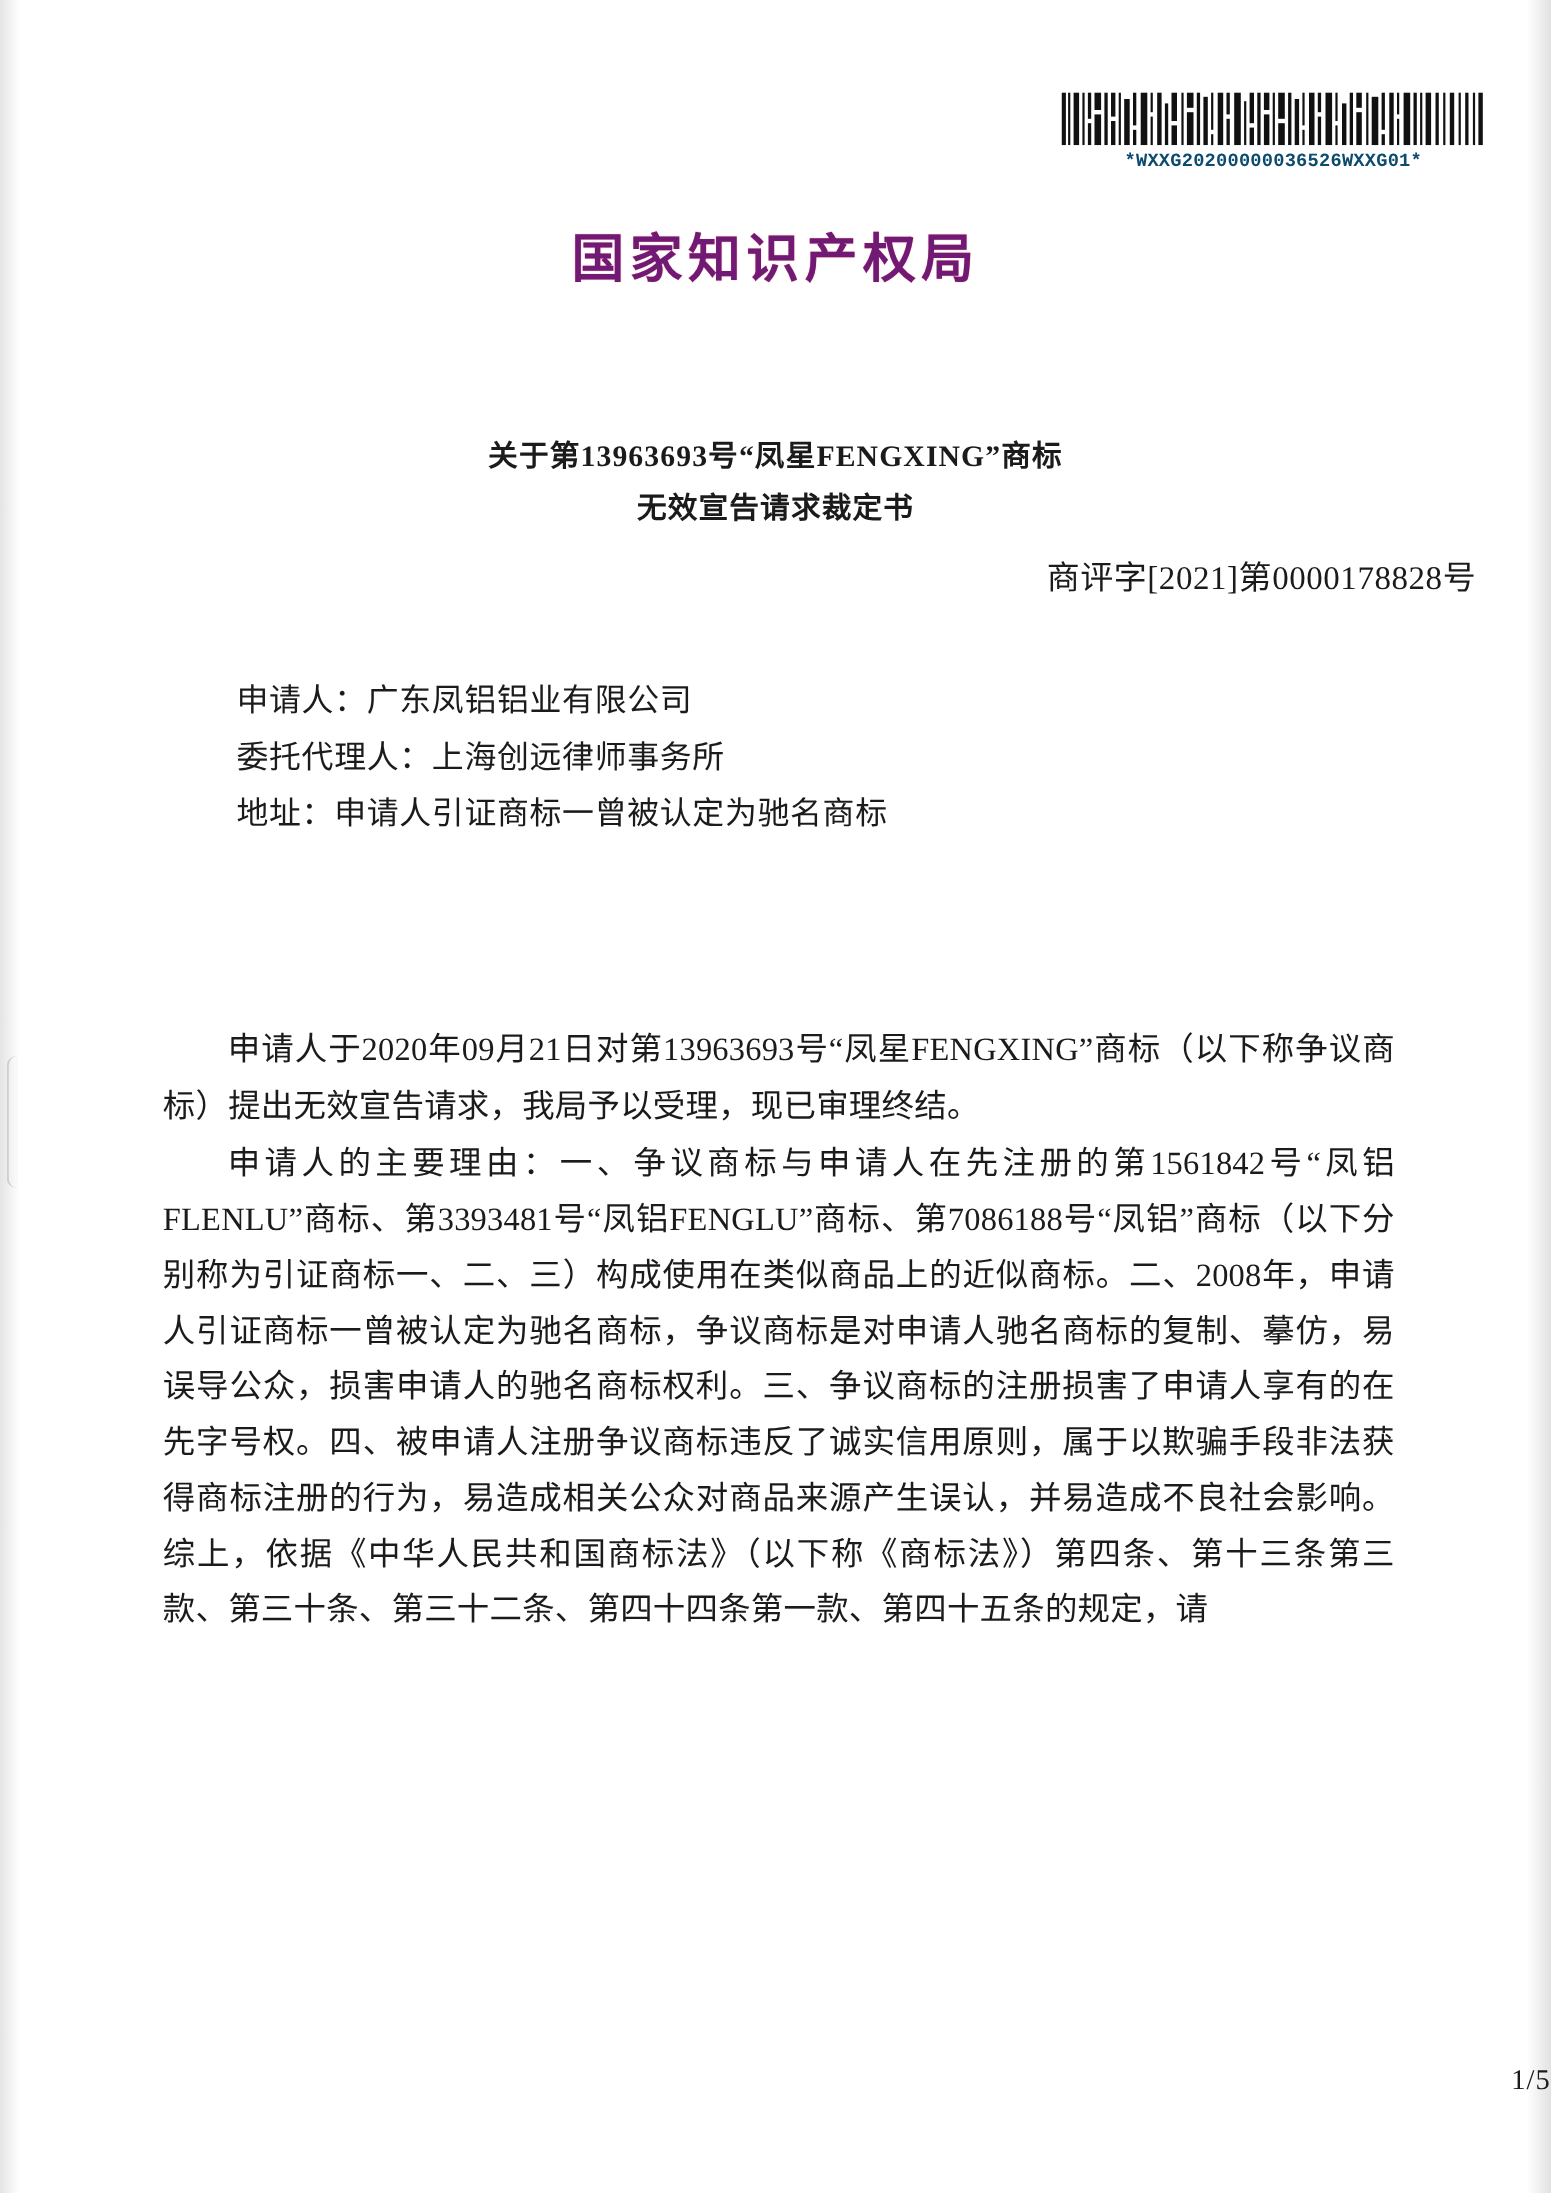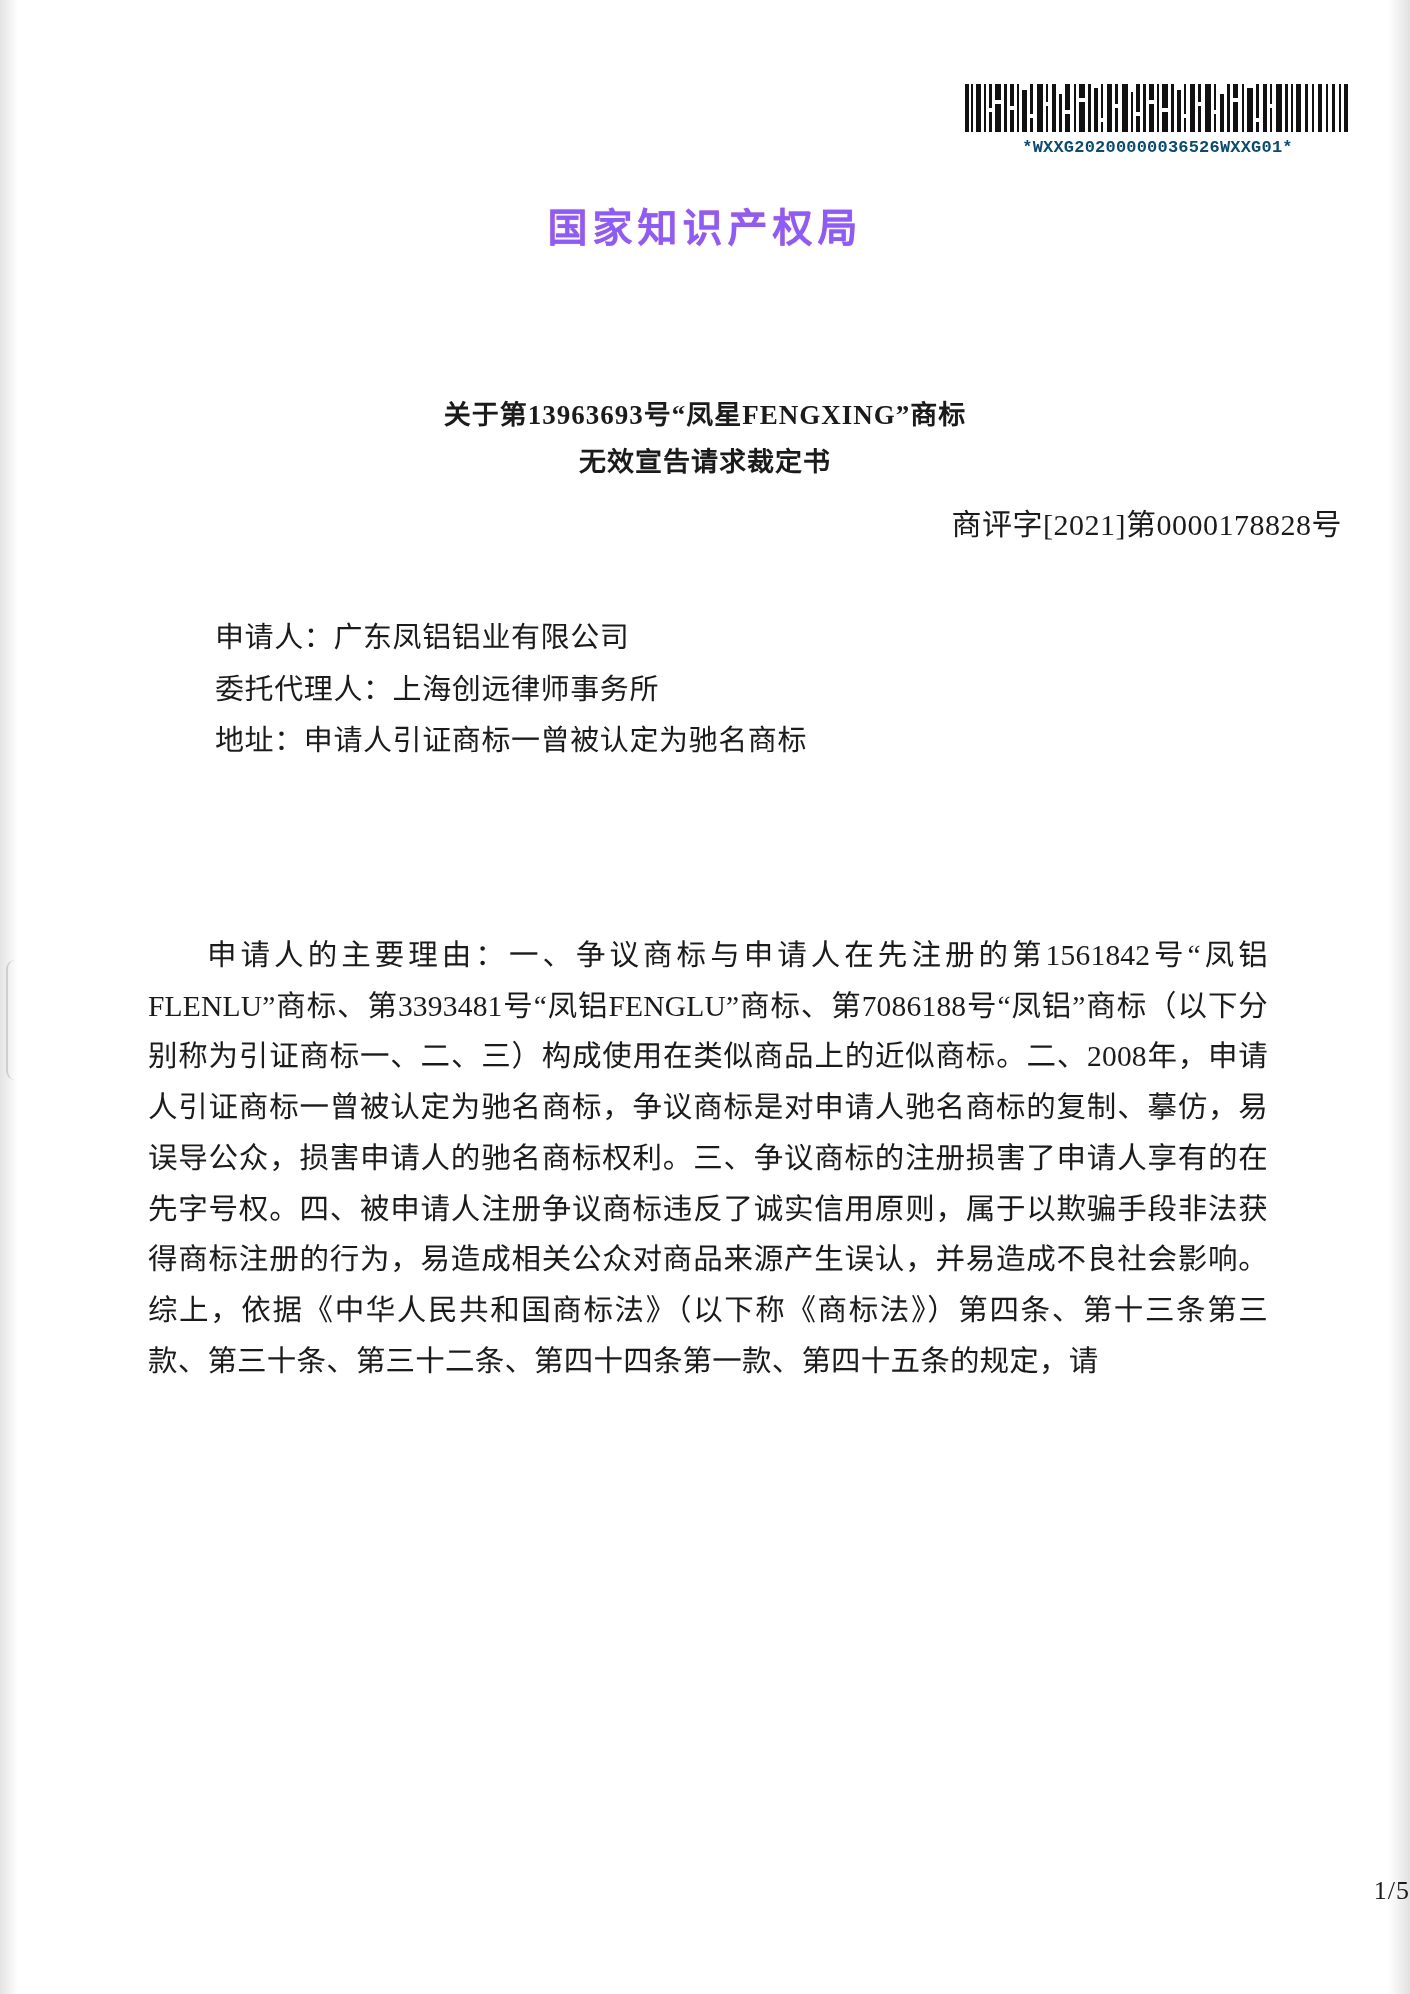--- a/index.html
+++ b/index.html
@@ -66,24 +66,24 @@
     color: #0c4a6e;
   }
 
   
   .org-title {
     position: absolute;
     top: 196px;
     left: 0;
     width: 100%;
     text-align: center;
-    color: #8b5cf6;
+    color: #701a75;
     font-family: Liberation Serif, serif;
     font-weight: bold;
-    font-size: 40px;
+    font-size: 48px;
     letter-spacing: 5px;
     text-shadow: 0 0 1px rgba(232,35,42,0.6);
   }
 
   
   .doc-title {
     position: absolute;
     top: 392px;
     left: 0;
     width: 100%;
@@ -240,18 +240,19 @@
 
   <div class="doc-number">商评字[2021]第0000178828号</div>
 
   <div class="parties">
     <div class="party-line">申请人：广东凤铝铝业有限公司</div>
     <div class="party-line">委托代理人：上海创远律师事务所</div>
     <div class="party-line">地址：申请人引证商标一曾被认定为驰名商标</div>
   </div>
 
   <div class="body-text">
+    <p class="para">申请人于2020年09月21日对第13963693号“凤星FENGXING”商标（以下称争议商标）提出无效宣告请求，我局予以受理，现已审理终结。</p>
     <p class="para">申请人的主要理由：一、争议商标与申请人在先注册的第1561842号“凤铝 FLENLU”商标、第3393481号“凤铝FENGLU”商标、第7086188号“凤铝”商标（以下分别称为引证商标一、二、三）构成使用在类似商品上的近似商标。二、2008年，申请人引证商标一曾被认定为驰名商标，争议商标是对申请人驰名商标的复制、摹仿，易误导公众，损害申请人的驰名商标权利。三、争议商标的注册损害了申请人享有的在先字号权。四、被申请人注册争议商标违反了诚实信用原则，属于以欺骗手段非法获得商标注册的行为，易造成相关公众对商品来源产生误认，并易造成不良社会影响。综上，依据《中华人民共和国商标法》（以下称《商标法》）第四条、第十三条第三款、第三十条、第三十二条、第四十四条第一款、第四十五条的规定，请</p>
   </div>
 
   <div class="page-number">1/5</div>
 
 </div>
 
 </body></html>

